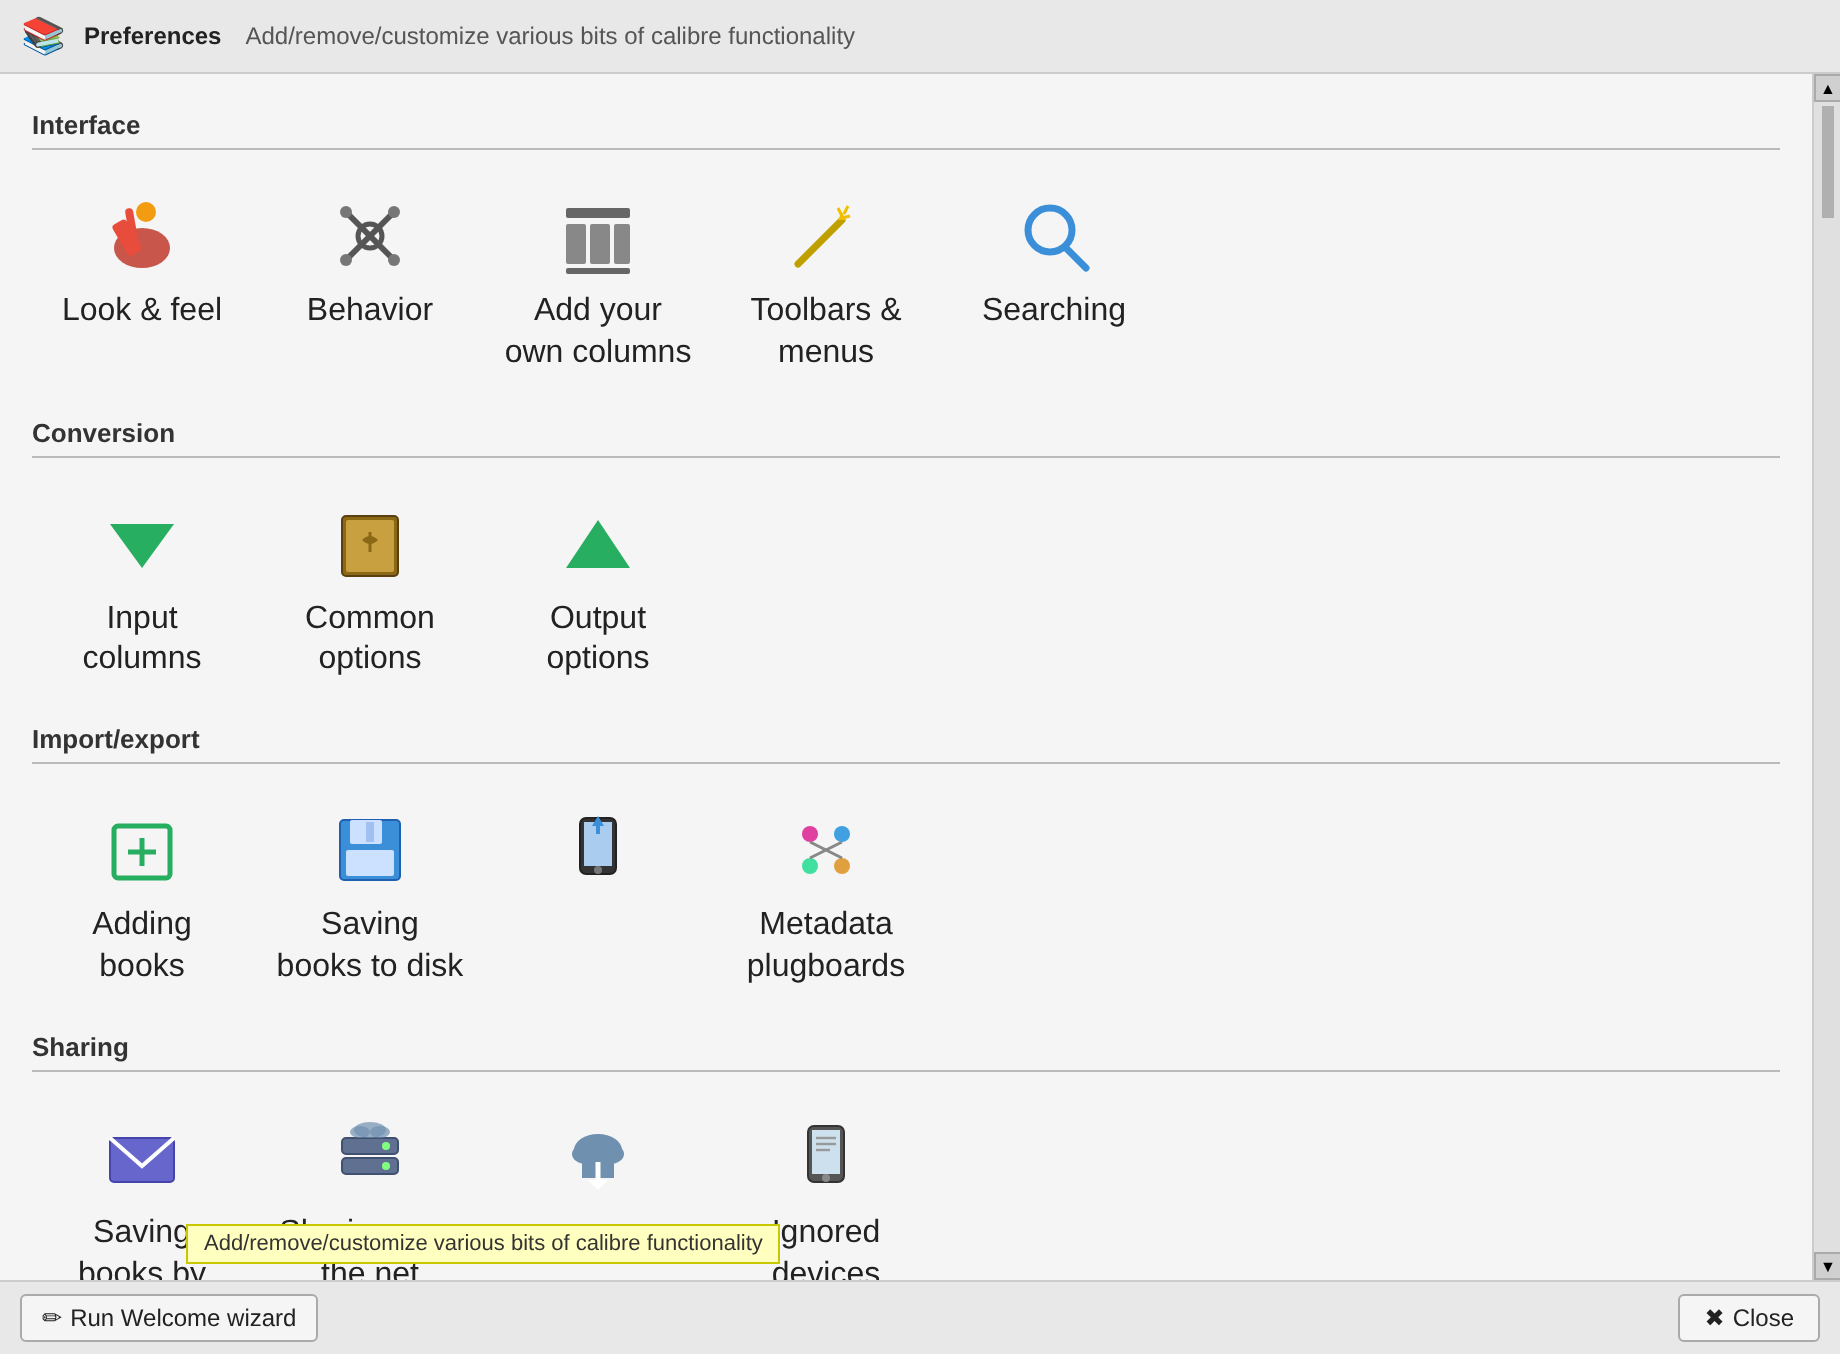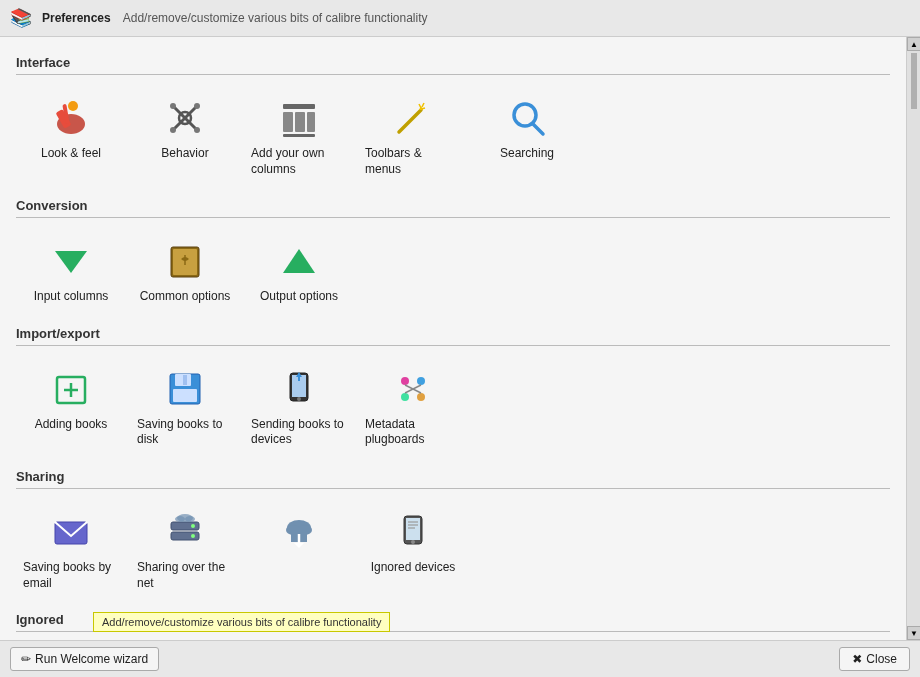--- a/index.html
+++ b/index.html
@@ -109,22 +109,22 @@
     .pref-icon {
       width: 48px;
       height: 48px;
       display: flex;
       align-items: center;
       justify-content: center;
       margin-bottom: 4px;
       font-size: 32px;
     }
     .pref-label {
-      text-align: left;
-      font-size: 12px;
+      text-align: center;
+      font-size: 16px;
       color: #222;
       line-height: 1.3;
     }
 
     
     .tooltip-bar {
       background: #ffffc0;
       border: 1px solid #c8c800;
       padding: 3px 8px;
       font-size: 11px;
@@ -362,21 +362,20 @@
             <svg width="44" height="44" viewBox="0 0 44 44">
 
               <rect x="13" y="6" width="18" height="28" rx="3" fill="#333" stroke="#222" stroke-width="1"></rect>
               <rect x="15" y="8" width="14" height="22" fill="#aaccee"></rect>
               <circle cx="22" cy="32" r="2" fill="#777"></circle>
 
               <line x1="22" y1="14" x2="22" y2="8" stroke="#3a8fd8" stroke-width="2"></line>
               <polygon points="22,5 19,10 25,10" fill="#3a8fd8"></polygon>
             </svg>
           </div>
-          <span class="pref-label">Sending books to devices</span>
         </div>
 
         <div class="pref-item">
           <div class="pref-icon">
             <svg width="44" height="44" viewBox="0 0 44 44">
 
               <circle cx="14" cy="14" r="4" fill="#e040a0"></circle>
               <circle cx="30" cy="14" r="4" fill="#40a0e0"></circle>
               <circle cx="14" cy="30" r="4" fill="#40e0a0"></circle>
               <circle cx="30" cy="30" r="4" fill="#e0a040"></circle>

